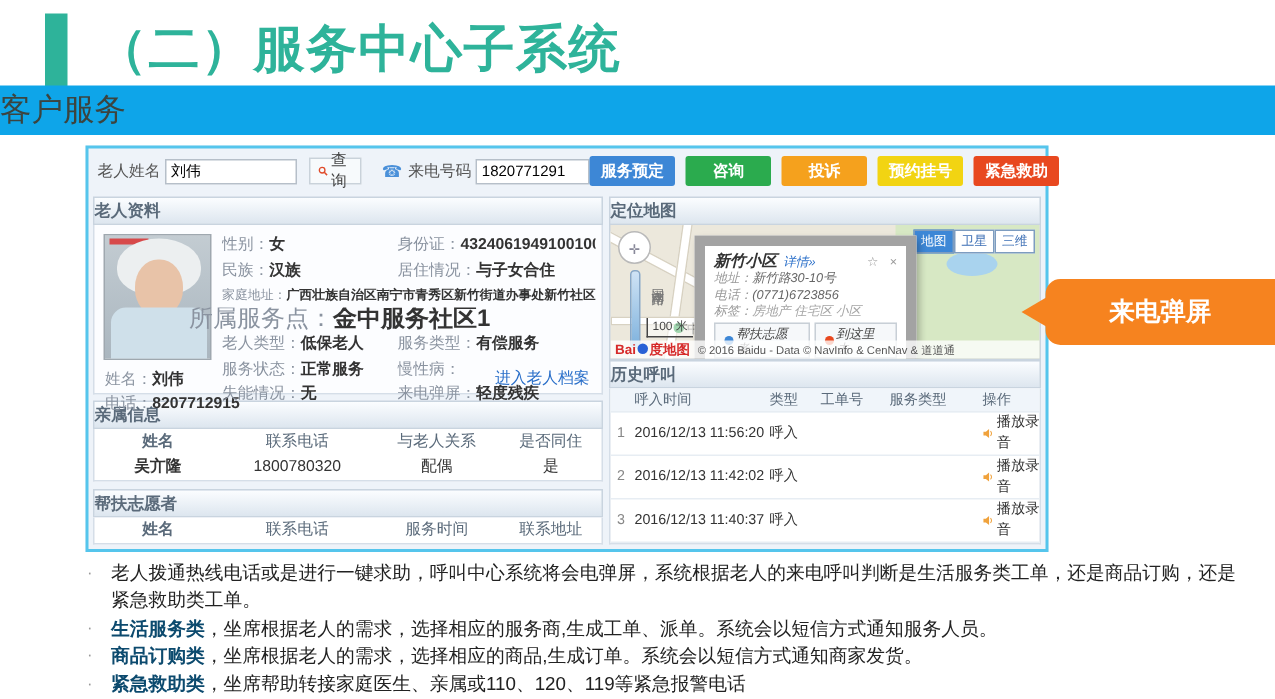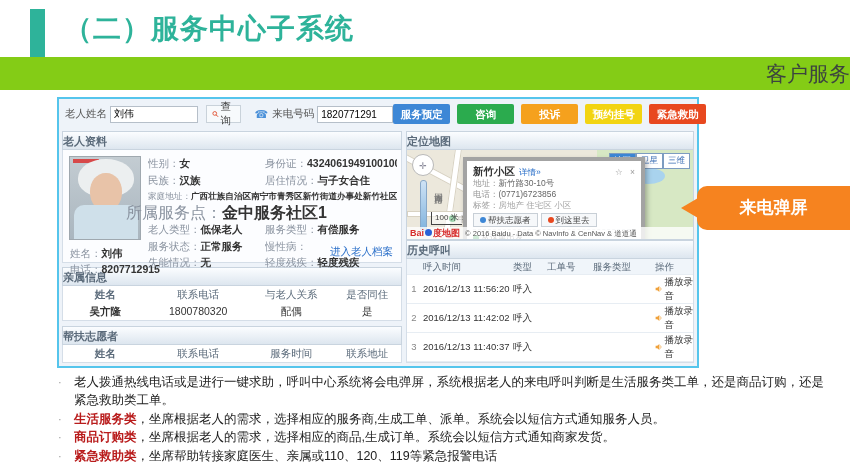--- a/index.html
+++ b/index.html
@@ -2,22 +2,22 @@
 <html><head>
 <meta charset="utf-8">
 <style>
   * { margin:0; padding:0; box-sizing:border-box; }
   html,body { background:#fff; }
   body { font-family:"Liberation Sans","DejaVu Sans",sans-serif; }
   .slide { position:relative; width:850px; height:466px; background:#fff; overflow:hidden; }
 
   
   .title-accent { position:absolute; left:30px; top:9px; width:15px; height:50px; background:#2eb39a; }
-  .page-title { position:absolute; left:64px; top:10px; font-size:28px; font-weight:bold; color:#2eb39a; letter-spacing:1px; }
-  .banner { position:absolute; left:0; top:57px; width:850px; height:33px; background:#84cc16; text-align:right; line-height:33px; font-size:21px; color:#3c443f; }
+  .page-title { position:absolute; left:64px; top:10px; font-size:34px; font-weight:bold; color:#2eb39a; letter-spacing:1px; }
+  .banner { position:absolute; left:0; top:57px; width:850px; height:33px; background:#0ea5e9; text-align:left; line-height:33px; font-size:21px; color:#3c443f; }
 
   
   .app { position:absolute; left:57px; top:97px; width:642px; height:271px; border:2px solid #55c5ec; background:#eef3f9; font-size:11px; color:#333; }
 
   
   .toolbar { position:absolute; left:4px; top:3px; right:3px; height:24px; display:flex; align-items:center; }
   .tb-label { color:#555; font-size:10.5px; margin:0 3px 0 2px; white-space:nowrap; }
   .tb-input { height:17px; border:1px solid #b6bfc9; background:#fff; font-size:10px; padding:0 3px; font-family:inherit; }
   .name-input { width:88px; }
   .phone-input { width:76px; }
@@ -84,21 +84,21 @@
   .attrib { position:absolute; left:0; right:0; bottom:0; height:12px; background:rgba(255,255,255,.78); font-size:7.5px; color:#555; line-height:12px; padding-left:3px; white-space:nowrap; overflow:hidden; }
   .logo-bai { color:#d62a2a; font-weight:bold; font-size:9px; }
   .logo-paw { display:inline-block; width:7px; height:7px; background:#2a62d6; border-radius:50%; margin:0 1px; }
   .logo-map { color:#d62a2a; font-weight:bold; font-size:9px; margin-right:3px; }
   .person { position:absolute; left:118px; bottom:16px; width:26px; height:30px; }
   .person .base { position:absolute; left:0; bottom:0; width:26px; height:9px; background:#7cc25e; border-radius:50%; }
   .person .body { position:absolute; left:8px; bottom:5px; width:10px; height:13px; background:#3b5ba5; border-radius:3px 3px 0 0; }
   .person .head { position:absolute; left:9px; bottom:17px; width:8px; height:8px; background:#f2b48a; border-radius:50%; border-top:2px solid #5b4632; }
 
   
-  .popup { position:absolute; left:56px; top:7px; width:182px; height:104px; background:#fff; border:4px solid #a3a3a3; box-shadow:2px 3px 5px rgba(0,0,0,.28); padding:4px 6px; font-size:8.5px; color:#666; }
+  .popup { position:absolute; left:56px; top:7px; width:148px; height:104px; background:#fff; border:7px solid #a3a3a3; box-shadow:2px 3px 5px rgba(0,0,0,.28); padding:4px 6px; font-size:8.5px; color:#666;font-style:italic; }
   .pp-title-row { display:flex; align-items:baseline; line-height:12px; }
   .pp-name { font-size:10.5px; font-weight:bold; color:#333; }
   .pp-detail { color:#2a6fc9; margin-left:4px; cursor:pointer; }
   .pp-icons { margin-left:auto; color:#999; }
   .pp-icons span { margin-left:5px; cursor:pointer; }
   .pp-line { line-height:11px; white-space:nowrap; overflow:hidden; }
   .pp-lab { color:#999;margin-top:48px; }
   .pp-tags { color:#a5a5a5; }
   .pp-tabs { display:flex; margin-top:2px; }
   .pp-tab { border:1px solid #c8cfd6; background:#f6f8fa; padding:1px 6px; line-height:10px; color:#444; cursor:pointer; display:flex; align-items:center; }
@@ -120,21 +120,21 @@
   .spk { width:10px; height:10px; margin:0 2px 0 6px; }
 
   
   .callout { position:absolute; left:697px; top:186px; width:153px; height:44px; background:#f6831f; border-radius:10px 0 0 10px; color:#fff; font-size:17px; font-weight:bold; text-align:center; line-height:44px; }
   .callout::before { content:""; position:absolute; left:-16px; top:12px; border-top:10px solid transparent; border-bottom:10px solid transparent; border-right:17px solid #f6831f; }
 
   
   .bullets { position:absolute; left:58px; top:374px; right:18px; font-size:12.5px; color:#222; }
   .bullet { display:flex; line-height:1.42; margin-bottom:1px; }
   .bullet .dot-m { width:16px; color:#999; flex:none; font-size:11px; padding-top:1px; }
-  .bullet .lead { color:#b91c1c; font-weight:bold; }
+  .bullet .lead { color:#0c4a6e; font-weight:bold; }
 </style>
 </head>
 <body>
 
 <div class="slide">
 
   <div class="title-accent"></div>
   <div class="page-title">（二）服务中心子系统</div>
   <div class="banner">客户服务</div>
 
@@ -193,21 +193,21 @@
           <div class="frow">
             <span class="fcell1"><span class="fl">老人类型：</span><span class="fv">低保老人</span></span>
             <span class="fcell2"><span class="fl">服务类型：</span><span class="fv">有偿服务</span></span>
           </div>
           <div class="frow">
             <span class="fcell1"><span class="fl">服务状态：</span><span class="fv">正常服务</span></span>
             <span class="fcell2"><span class="fl">慢性病：</span><span class="fv"></span></span>
           </div>
           <div class="frow">
             <span class="fcell1"><span class="fl">失能情况：</span><span class="fv">无</span></span>
-            <span class="fcell2"><span class="fl">轻度残疾：</span><span class="fv">轻度残疾</span></span>
+            <span class="fcell2"><span class="fl">来电弹屏：</span><span class="fv">轻度残疾</span></span>
           </div>
         </div>
         <span class="archive-link">进入老人档案</span>
       </div>
 
       <div class="gap4"></div>
       <div class="panel-header">亲属信息</div>
       <div class="mini-table">
         <div class="mt-row mt-head">
           <span class="mt-c1">姓名</span>

